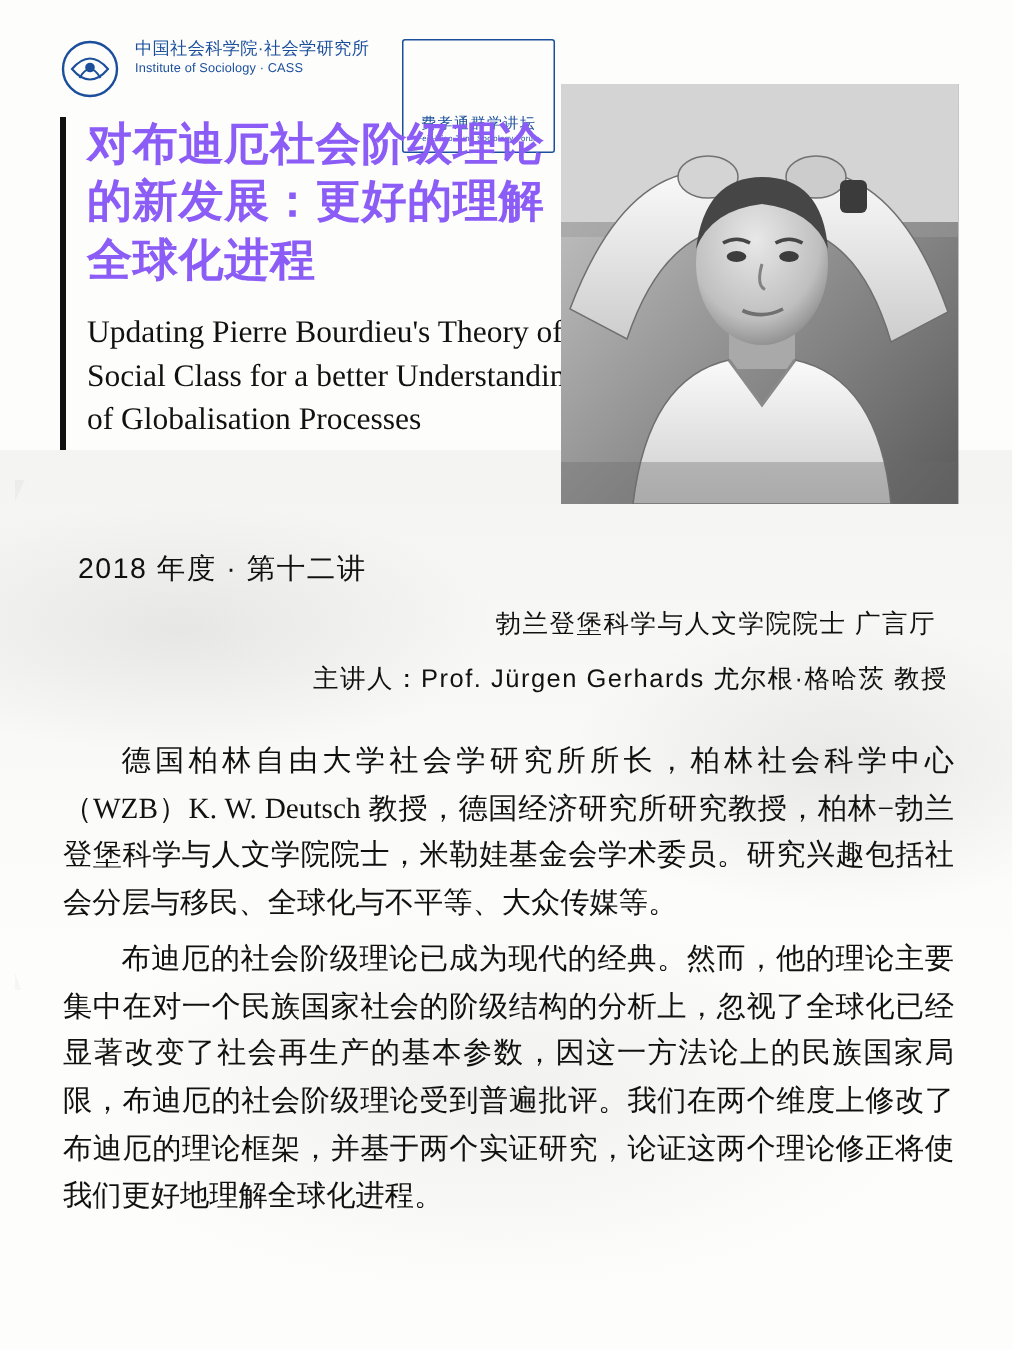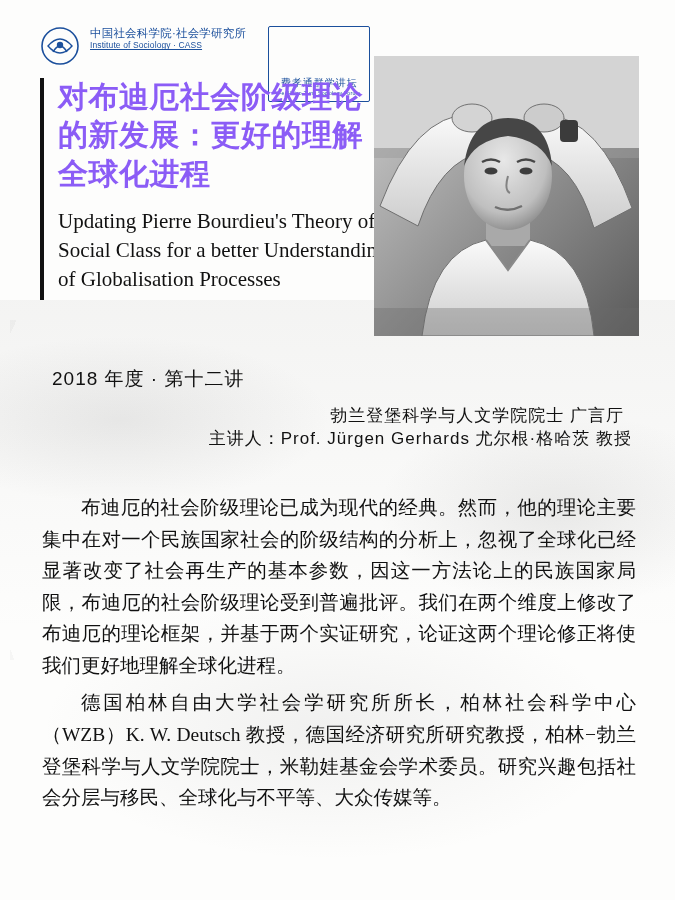--- a/index.html
+++ b/index.html
@@ -78,21 +78,20 @@
     font-size: 11.5px;
     color: #1b4f9c;
     letter-spacing: .2px;
     white-space: nowrap;
   }
   .logo-en {
     font-size: 8.5px;
     color: #1b4f9c;
     letter-spacing: .1px;
     white-space: nowrap;
-    text-decoration: underline;
   }
   .forum-badge {
     margin-left: 12px;
     border: 1.2px solid #1b4f9c;
     border-radius: 2px;
     padding: 3px 7px 4px 7px;
     display: flex;
     flex-direction: column;
     align-items: center;
     line-height: 1.2;
@@ -173,20 +172,21 @@
   .meta-datetime { white-space: nowrap; }
   .meta-line2 {
     margin-top: 12px;
     text-align: right;
     font-size: 17px;
     color: #111;
     letter-spacing: 1px;
     padding-right: 18px;
   }
   .meta-line3 {
+    margin-top: 14px;
     text-align: right;
     font-size: 17px;
     color: #111;
     letter-spacing: 1px;
     padding-right: 10px;
   }
 
   
   .body-text {
     position: absolute;
@@ -289,18 +289,18 @@
 
     <div class="meta">
       <div class="meta-line1">
         <span class="meta-session">2018 年度 · 第十二讲</span>
       </div>
       <div class="meta-line2">勃兰登堡科学与人文学院院士  广言厅</div>
       <div class="meta-line3">主讲人：Prof. Jürgen Gerhards 尤尔根·格哈茨 教授</div>
     </div>
 
     <div class="body-text">
+      <p>德国柏林自由大学社会学研究所所长，柏林社会科学中心（WZB）K. W. Deutsch 教授，德国经济研究所研究教授，柏林−勃兰登堡科学与人文学院院士，米勒娃基金会学术委员。研究兴趣包括社会分层与移民、全球化与不平等、大众传媒等。</p>
       <p>布迪厄的社会阶级理论已成为现代的经典。然而，他的理论主要集中在对一个民族国家社会的阶级结构的分析上，忽视了全球化已经显著改变了社会再生产的基本参数，因这一方法论上的民族国家局限，布迪厄的社会阶级理论受到普遍批评。我们在两个维度上修改了布迪厄的理论框架，并基于两个实证研究，论证这两个理论修正将使我们更好地理解全球化进程。</p>
-      <p>德国柏林自由大学社会学研究所所长，柏林社会科学中心（WZB）K. W. Deutsch 教授，德国经济研究所研究教授，柏林−勃兰登堡科学与人文学院院士，米勒娃基金会学术委员。研究兴趣包括社会分层与移民、全球化与不平等、大众传媒等。</p>
     </div>
 
   </div>
 </div>
 
 </body></html>

